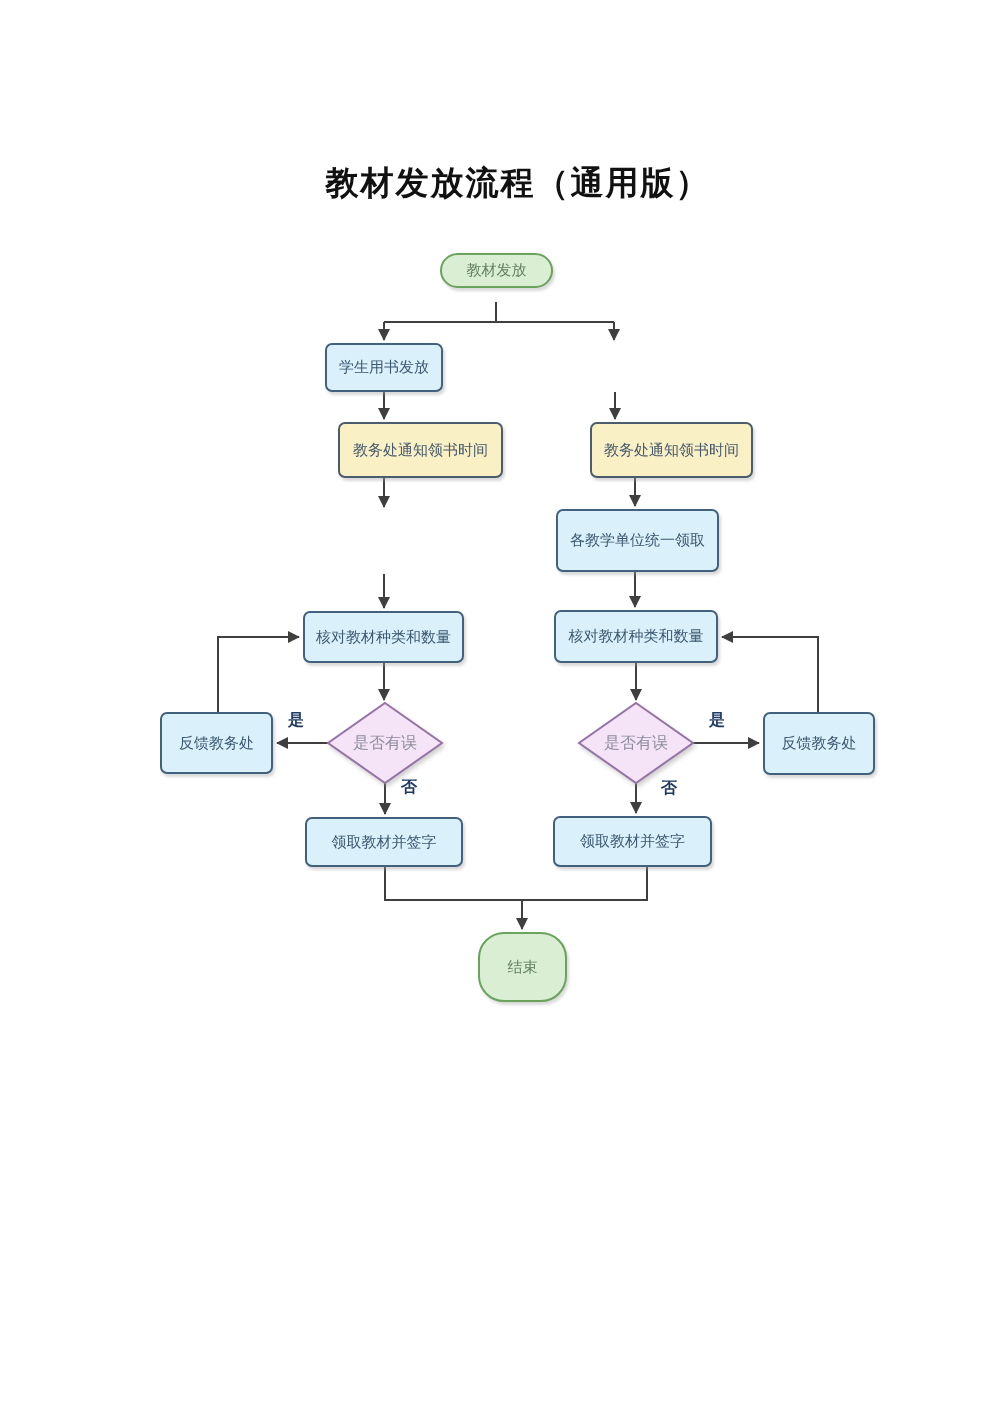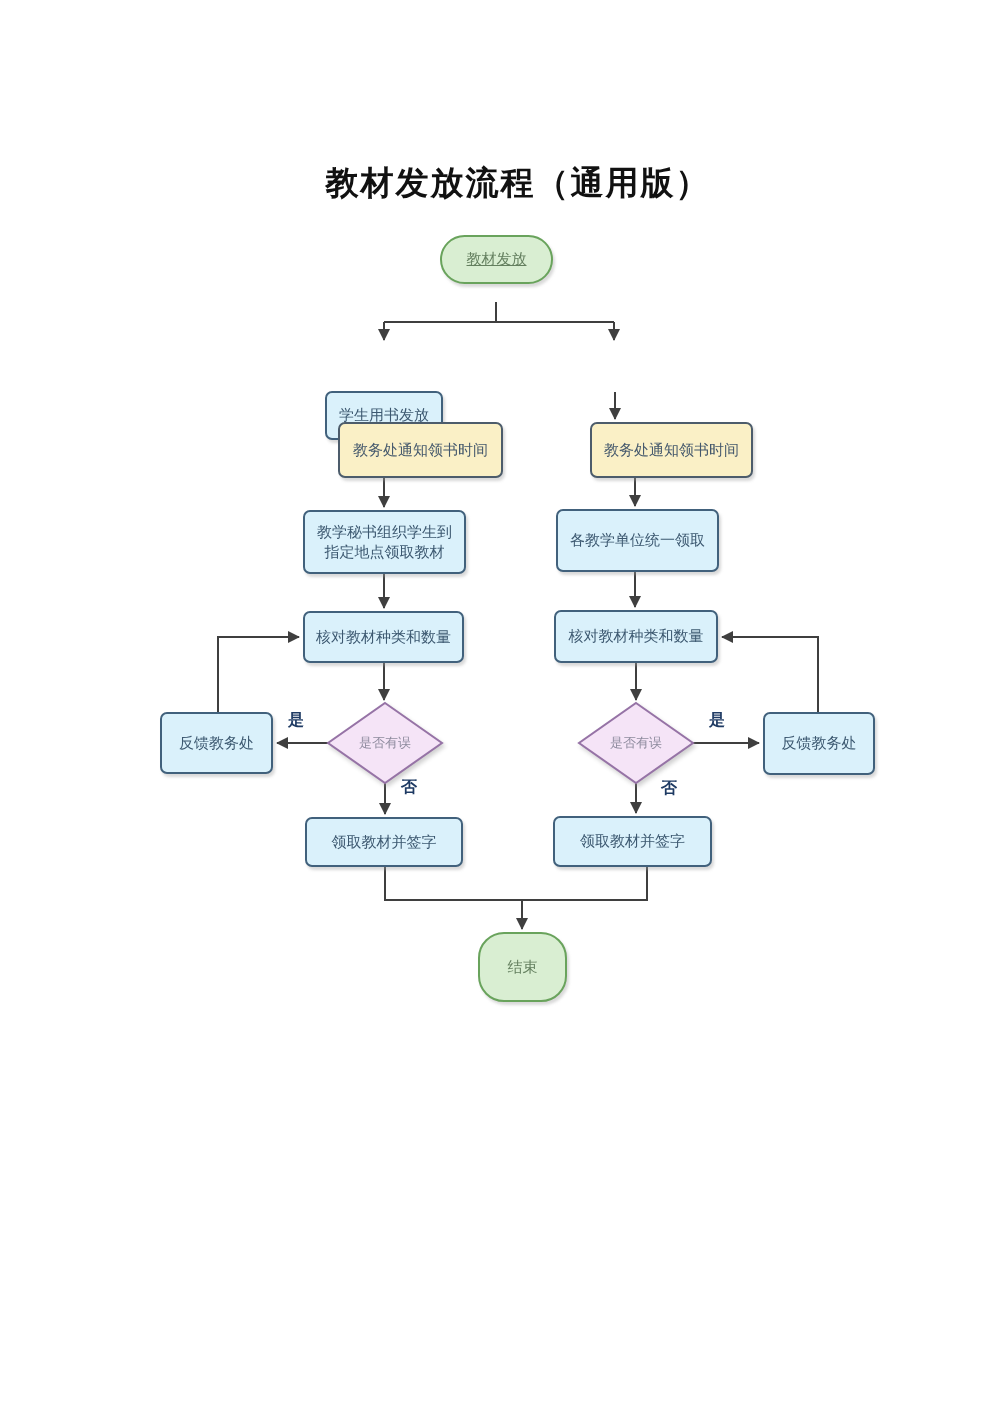--- a/index.html
+++ b/index.html
@@ -76,21 +76,21 @@
     border-radius: 26px;
     color: #647f5f;
   }
   .diamond-label {
     position: absolute;
     display: flex;
     align-items: center;
     justify-content: center;
     text-align: center;
     color: #8f8c9f;
-    font-size: 13px;
+    font-size: 16px;
     pointer-events: none;
   }
   .edge-label {
     position: absolute;
     font-weight: 700;
     font-size: 16px;
     color: #1e3a63;
   }
 </style>
 </head>
@@ -128,33 +128,29 @@
     <path class="edge-line" d="M818,712 L818,637 L722,637" marker-end="url(#arrow)"></path>
     <path class="edge-line" d="M636,783 L636,813" marker-end="url(#arrow)"></path>
 
     <path class="edge-line" d="M385,867 L385,900 L647,900 L647,867"></path>
     <path class="edge-line" d="M522,900 L522,929" marker-end="url(#arrow)"></path>
 
     <polygon class="diamond-shape" points="385,703 442,743 385,783 328,743"></polygon>
     <polygon class="diamond-shape" points="636,703 693,743 636,783 579,743"></polygon>
   </svg>
 
-  <div class="node green" style="left:440px; top:235px; width:113px; height:49px;text-decoration:underline;">
+  <div class="node green" style="left:440px; top:253px; width:113px; height:35px;">
     <span>教材发放</span>
   </div>
 
-  <div class="node blue" style="left:325px; top:343px; width:118px; height:49px;margin-top:48px;">
+  <div class="node blue" style="left:325px; top:343px; width:118px; height:49px;">
     <span>学生用书发放</span>
   </div>
   <div class="node yellow" style="left:302px; top:422px; width:165px; height:56px;">
     <span>教务处通知领书时间</span>
-  </div>
-  <div class="node blue" style="left:303px; top:510px; width:163px; height:64px;">
-    <span><span>教学秘书组织学生到</span><br>
-    <span>指定地点领取教材</span></span>
   </div>
   <div class="node blue" style="left:303px; top:611px; width:161px; height:52px;">
     <span>核对教材种类和数量</span>
   </div>
   <div class="diamond-label" style="left:333px; top:723px; width:104px; height:40px;">是否有误</div>
   <div class="node blue" style="left:160px; top:712px; width:113px; height:62px;">
     <span>反馈教务处</span>
   </div>
   <div class="node blue" style="left:305px; top:817px; width:158px; height:50px;">
     <span>领取教材并签字</span>

